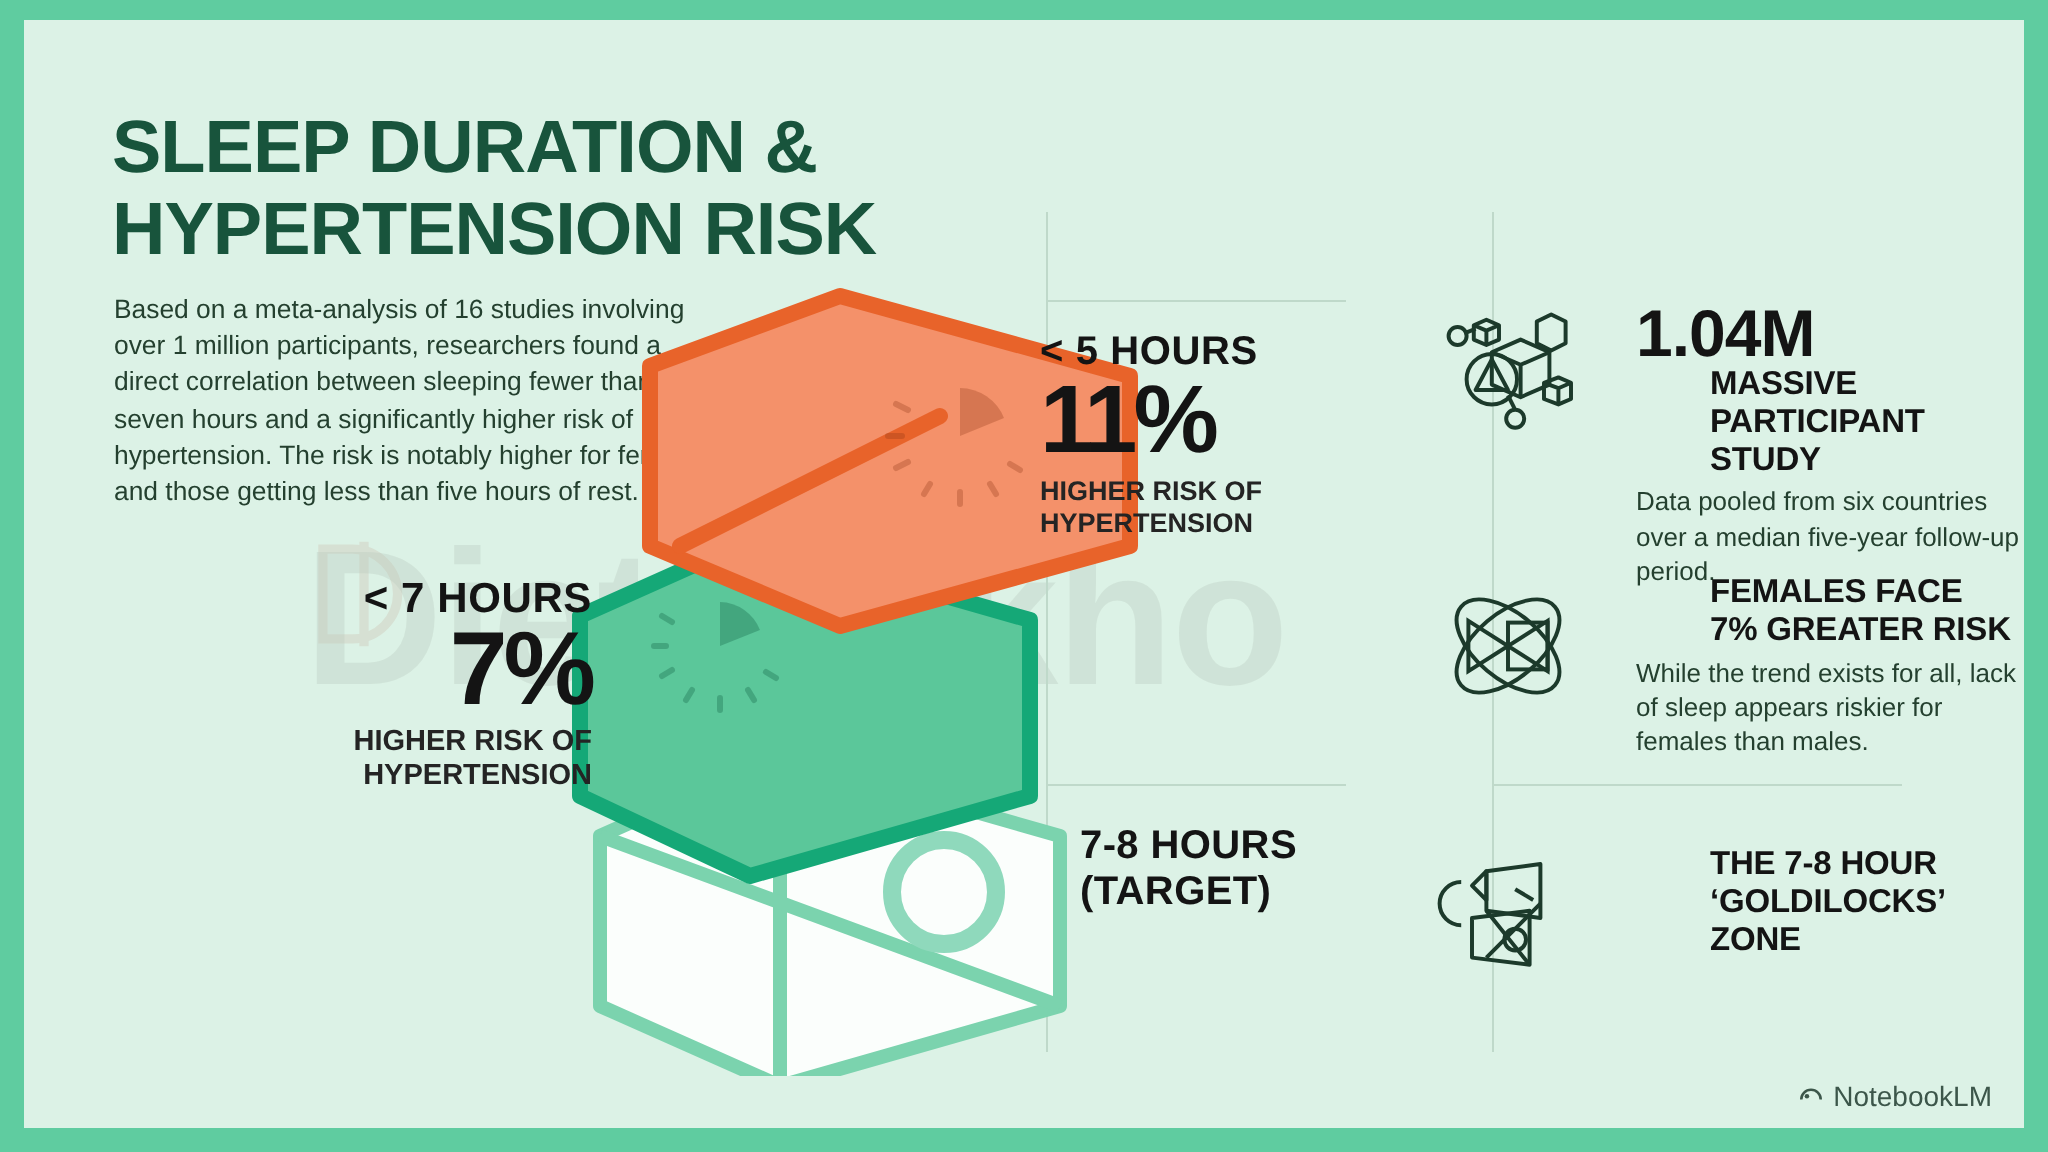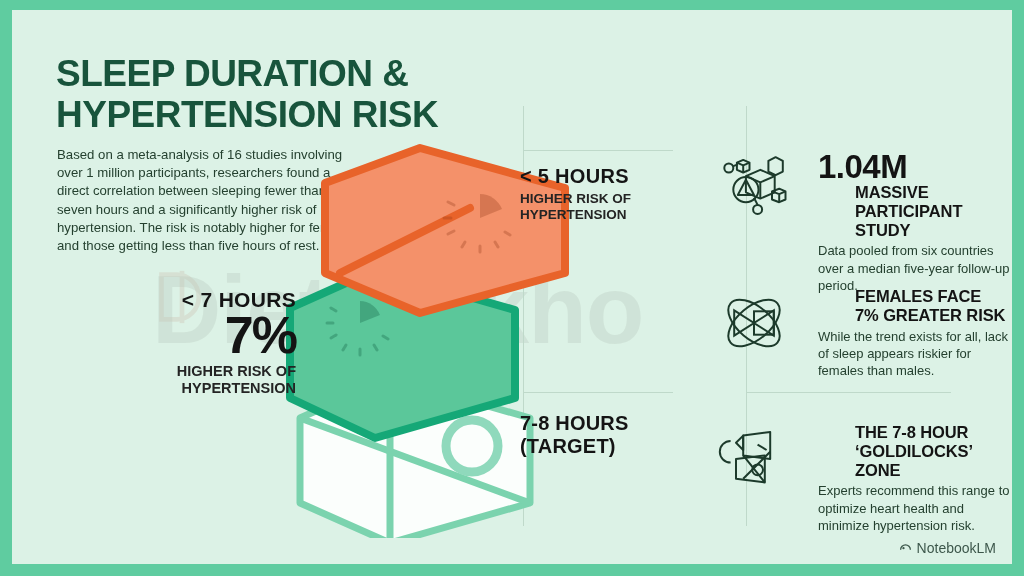--- a/index.html
+++ b/index.html
@@ -59,21 +59,21 @@
   }
   #label7 .lab-hours{font-size:21px;letter-spacing:.3px;}
   #label7 .lab-big{font-size:52px;line-height:.98;margin-top:-2px;}
   #label7 .lab-sub{font-size:14.5px;margin-top:2px;}
 
   #label5{position:absolute;left:508px;top:155px;width:180px;}
   #label5 .lab-hours{font-size:20px;letter-spacing:.3px;}
   #label5 .lab-big{font-size:48px;line-height:1.0;margin-top:-1px;}
   #label5 .lab-sub{font-size:13.5px;margin-top:3px;}
 
-  #label8{position:absolute;left:508px;top:402px;width:200px;}
+  #label8{position:absolute;left:528px;top:402px;width:200px;}
   #label8 .lab-hours{font-size:20px;line-height:1.17;letter-spacing:.2px;}
   #label8 .lab-sub{font-size:13.5px;margin-top:8px;}
 
   
   .stat{position:absolute;left:706px;width:300px;display:flex;gap:28px;}
   .stat .ico{flex:0 0 auto;width:72px;height:72px;}
   .stat .body{flex:1 1 auto;}
   .stat .big{
     font-size:33px;font-weight:700;color:#141414;
     letter-spacing:-.5px;line-height:1.0;
@@ -161,20 +161,21 @@
   </svg>
 
   <div id="label7">
     <div class="lab-hours">&lt; 7 HOURS</div>
     <div class="lab-big">7%</div>
     <div class="lab-sub">HIGHER RISK OF<br>HYPERTENSION</div>
   </div>
 
   <div id="label5">
     <div class="lab-hours">&lt; 5 HOURS</div>
+    <div class="lab-big">11%</div>
     <div class="lab-sub">HIGHER RISK OF<br>HYPERTENSION</div>
   </div>
 
   <div id="label8">
     <div class="lab-hours">7-8 HOURS<br>(TARGET)</div>
   </div>
 
   <div class="stat" id="stat1">
     <svg class="ico" viewBox="0 0 80 80">
       <g fill="none" stroke="#1C3A2B" stroke-width="2.2" stroke-linejoin="round">
@@ -223,21 +224,20 @@
         <path d="M28 14 L20 22 L28 30 Z"></path>
         <path d="M20 40 L52 36 L52 66 L20 62 Z"></path>
         <path d="M28 36 L52 66 M28 62 L58 32"></path>
         <path d="M14 20 A12 12 0 1 0 14 44"></path>
         <circle cx="44" cy="52" r="6"></circle>
         <line x1="44" y1="24" x2="54" y2="30"></line>
       </g>
     </svg>
     <div class="body">
       <div class="head">THE 7-8 HOUR<br>‘GOLDILOCKS’ ZONE</div>
-      <div class="desc">Experts recommend this range to optimize heart health and minimize hypertension risk.</div>
     </div>
   </div>
 
   <div class="badge">
     <svg width="13" height="13" viewBox="0 0 16 16">
       <path d="M2 12 A6 6 0 0 1 14 12" fill="none" stroke="#2B463A" stroke-width="1.6"></path>
       <circle cx="5.5" cy="10" r="1.4" fill="#2B463A"></circle>
     </svg>
     <span>NotebookLM</span>
   </div>

